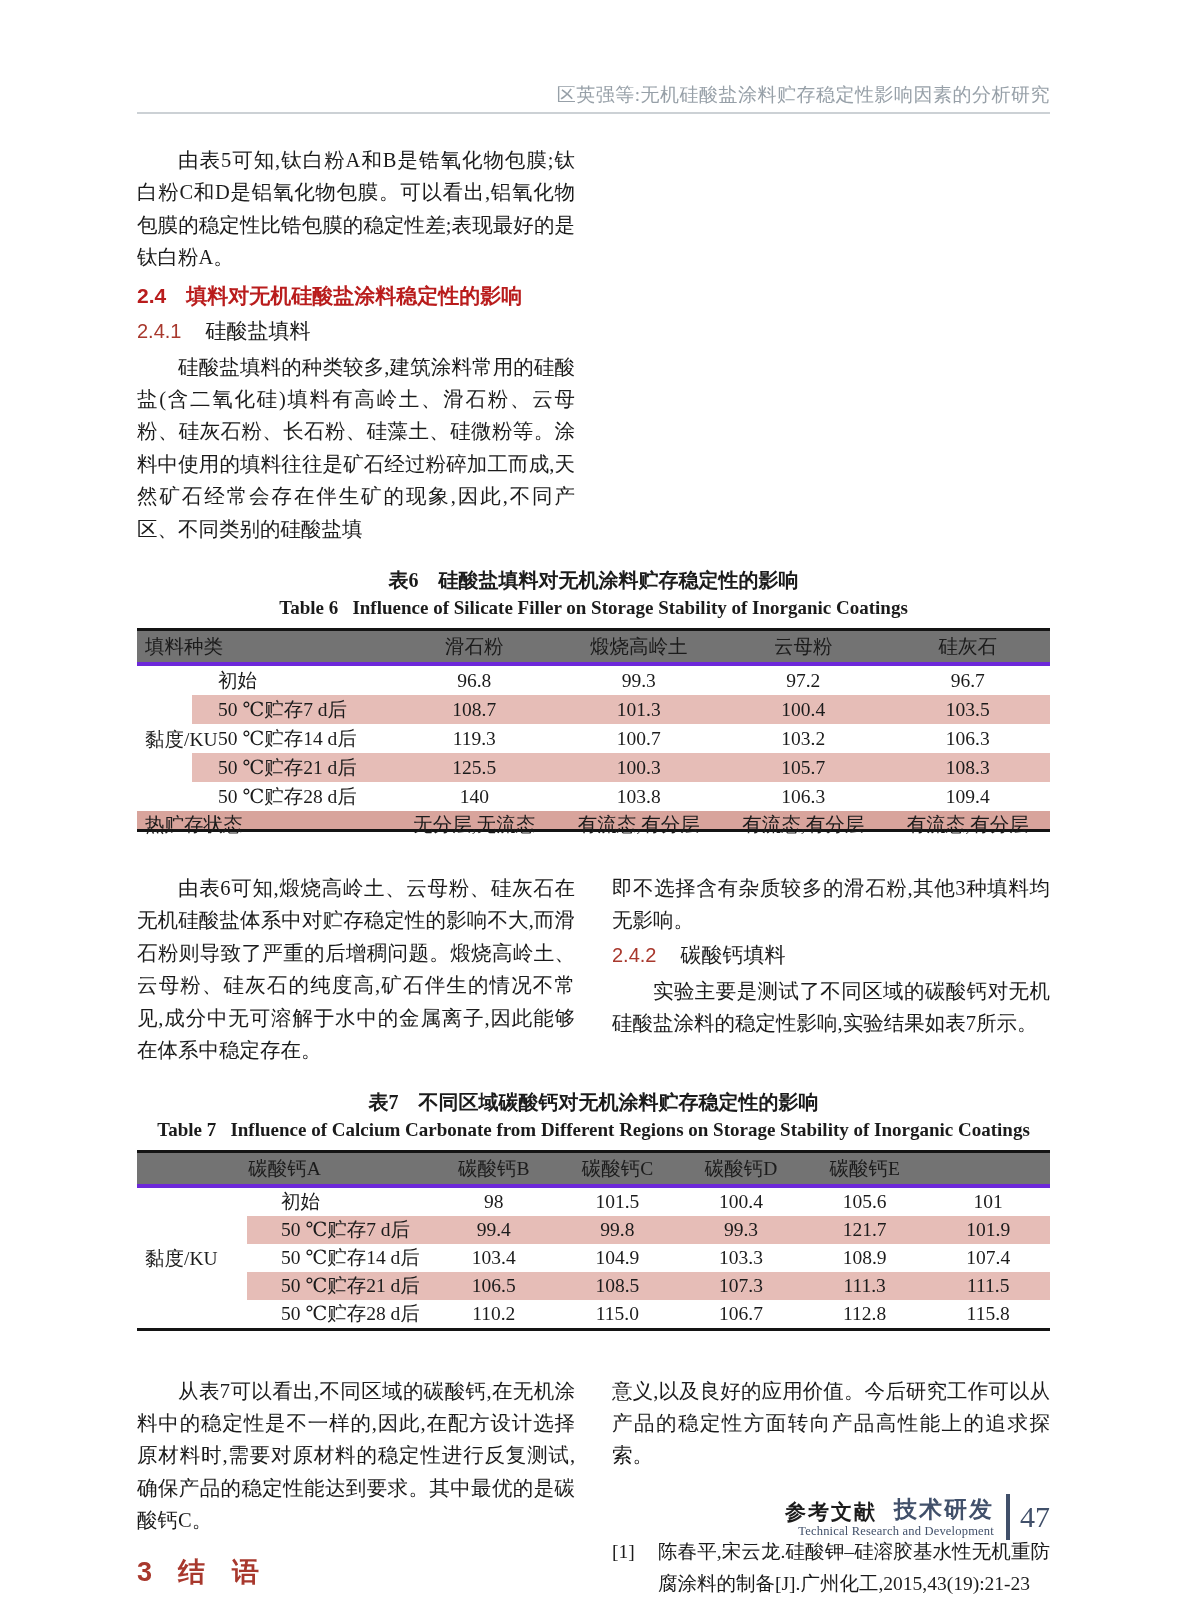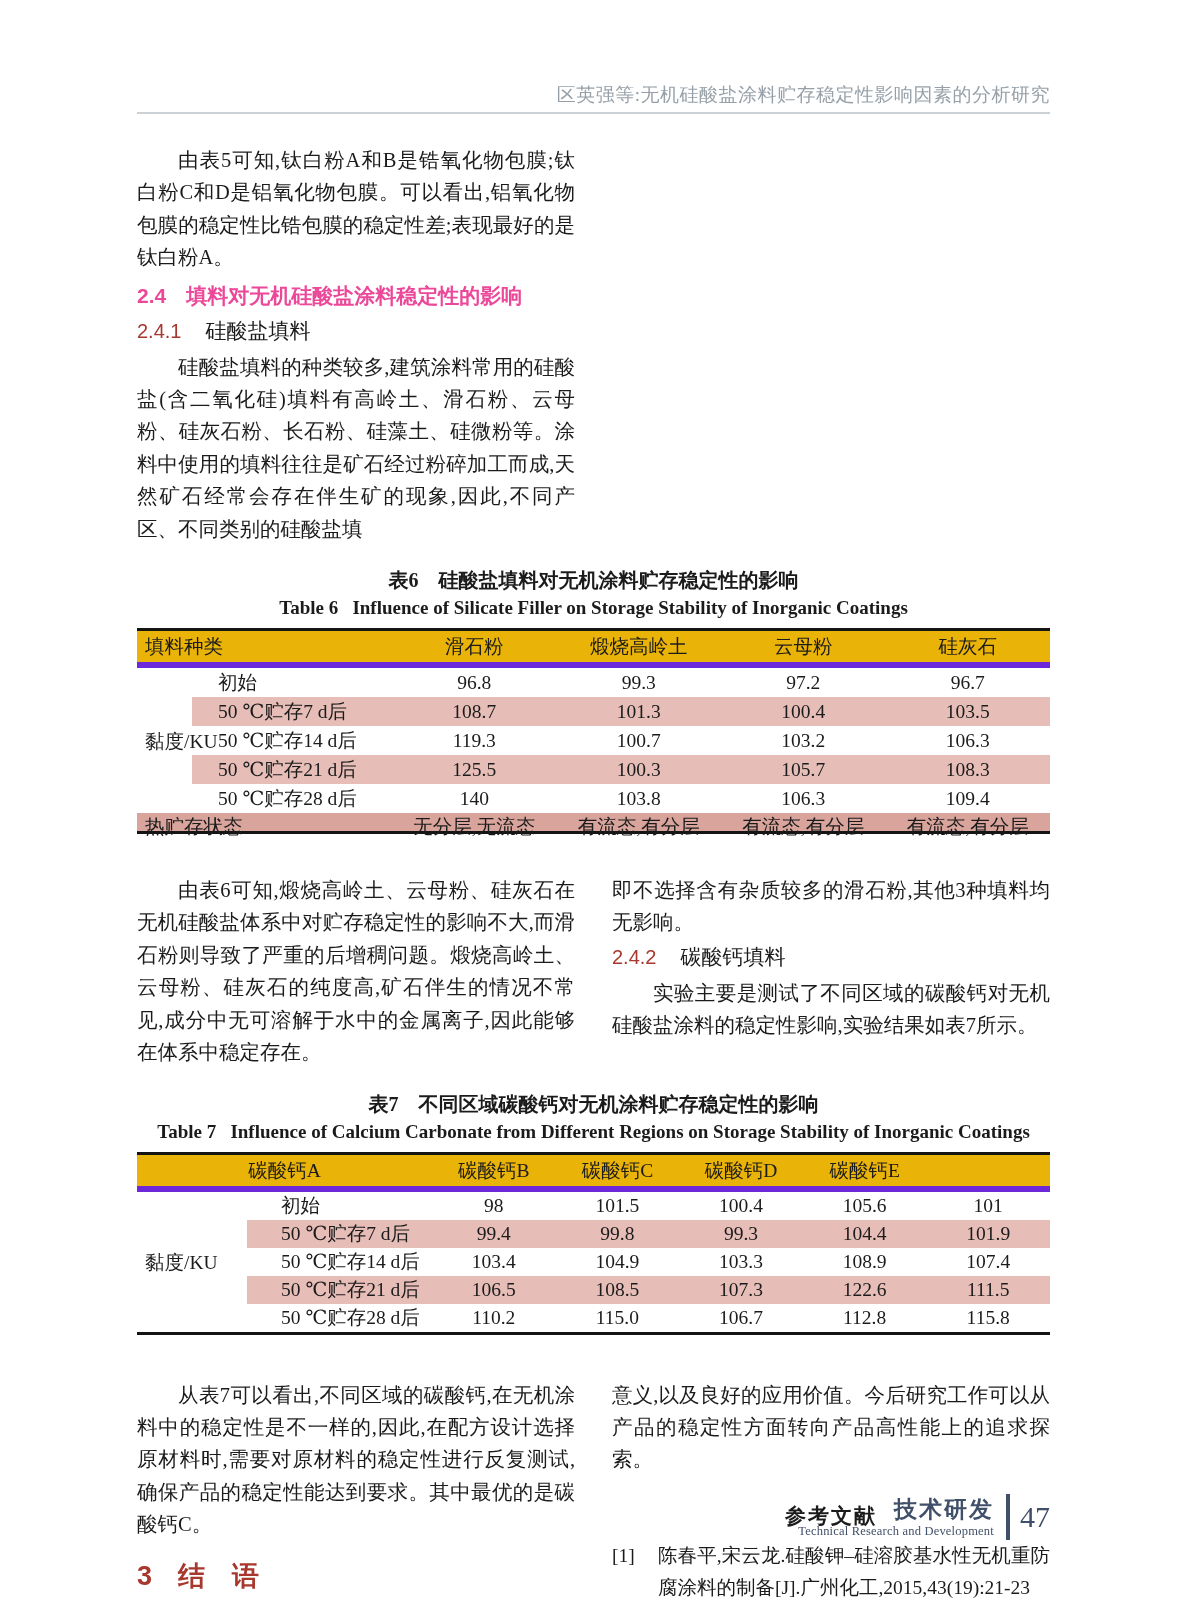--- a/index.html
+++ b/index.html
@@ -17,37 +17,37 @@
   
   .cols { display:flex; gap:37px; align-items:flex-start; }
   .col { width:438px; }
   .cols.s1 { margin-top:30px; }
   .cols.s2 { margin-top:40px; }
   .cols.s3 { margin-top:44px; }
   p.body-p { margin:0; font-size:20.5px; line-height:32.4px; text-align:justify; }
   p.indent { text-indent:2em; }
 
   .h24 { margin:7px 0 5px; font-family:"Liberation Sans",sans-serif; font-weight:bold;
-         font-size:21px; color:#ec4899; line-height:30px; }
+         font-size:21px; color:#b91c1c; line-height:30px; }
   .h24 .hnum { margin-right:20px; }
   .h241 { margin:3px 0 5px; line-height:30px; font-size:21px; }
   .h241 .hnum { font-family:"Liberation Sans",sans-serif; font-weight:normal; color:#a8382d;
                 margin-right:24px; font-size:20px; }
   .h3head { font-family:"Liberation Sans",sans-serif; font-weight:bold; font-size:27px;
             color:#a8382d; margin:18px 0 16px; line-height:34px; }
   .h3head .hnum { margin-right:26px; }
 
   
   .tblock { margin-top:22px; }
   .t-title-cn { text-align:center; font-weight:bold; font-size:20px; white-space:pre-wrap; }
   .t-title-en { text-align:center; font-weight:bold; font-size:19px; white-space:pre-wrap;
                 margin-top:3px; margin-bottom:9px; }
   .tbl { border-top:3px solid #141414; border-bottom:3px solid #141414; font-size:19.5px; }
   .trow { display:grid; align-items:center; }
-  .thead { background:#eab308; height:31px; border-bottom:6px solid #6d28d9; }
+  .thead { background:#737373; height:31px; border-bottom:4px solid #6d28d9; }
   .tfoot { background:#d8a49c; height:18px; }
   .tc { text-align:center; }
   .tc.left { text-align:left; padding-left:8px; }
   .tbody { position:relative; }
   .group-label { position:absolute; left:8px; top:50%; transform:translateY(-50%); font-size:19.5px;text-align:center; }
 
   .t6 .g6h { grid-template-columns:255px repeat(4,1fr); }
   .t6 .g6b { grid-template-columns:55px 200px repeat(4,1fr); }
   .t6 .tbody .trow { height:29px; }
   .t6 .cond { text-align:left; padding-left:26px; }
@@ -197,39 +197,39 @@
             <div class="tc">100.4</div>
             <div class="tc">105.6</div>
             <div class="tc">101</div>
           </div>
           <div class="trow g7b stripe">
             <div class="tc"></div>
             <div class="tc cond">50 ℃贮存7 d后</div>
             <div class="tc">99.4</div>
             <div class="tc">99.8</div>
             <div class="tc">99.3</div>
-            <div class="tc">104.4</div>
+            <div class="tc">121.7</div>
             <div class="tc">101.9</div>
           </div>
           <div class="trow g7b">
             <div class="tc"></div>
             <div class="tc cond">50 ℃贮存14 d后</div>
             <div class="tc">103.4</div>
             <div class="tc">104.9</div>
             <div class="tc">103.3</div>
             <div class="tc">108.9</div>
             <div class="tc">107.4</div>
           </div>
           <div class="trow g7b stripe">
             <div class="tc"></div>
             <div class="tc cond">50 ℃贮存21 d后</div>
             <div class="tc">106.5</div>
             <div class="tc">108.5</div>
             <div class="tc">107.3</div>
-            <div class="tc">122.6</div>
+            <div class="tc">111.3</div>
             <div class="tc">111.5</div>
           </div>
           <div class="trow g7b">
             <div class="tc"></div>
             <div class="tc cond">50 ℃贮存28 d后</div>
             <div class="tc">110.2</div>
             <div class="tc">115.0</div>
             <div class="tc">106.7</div>
             <div class="tc">112.8</div>
             <div class="tc">115.8</div>

